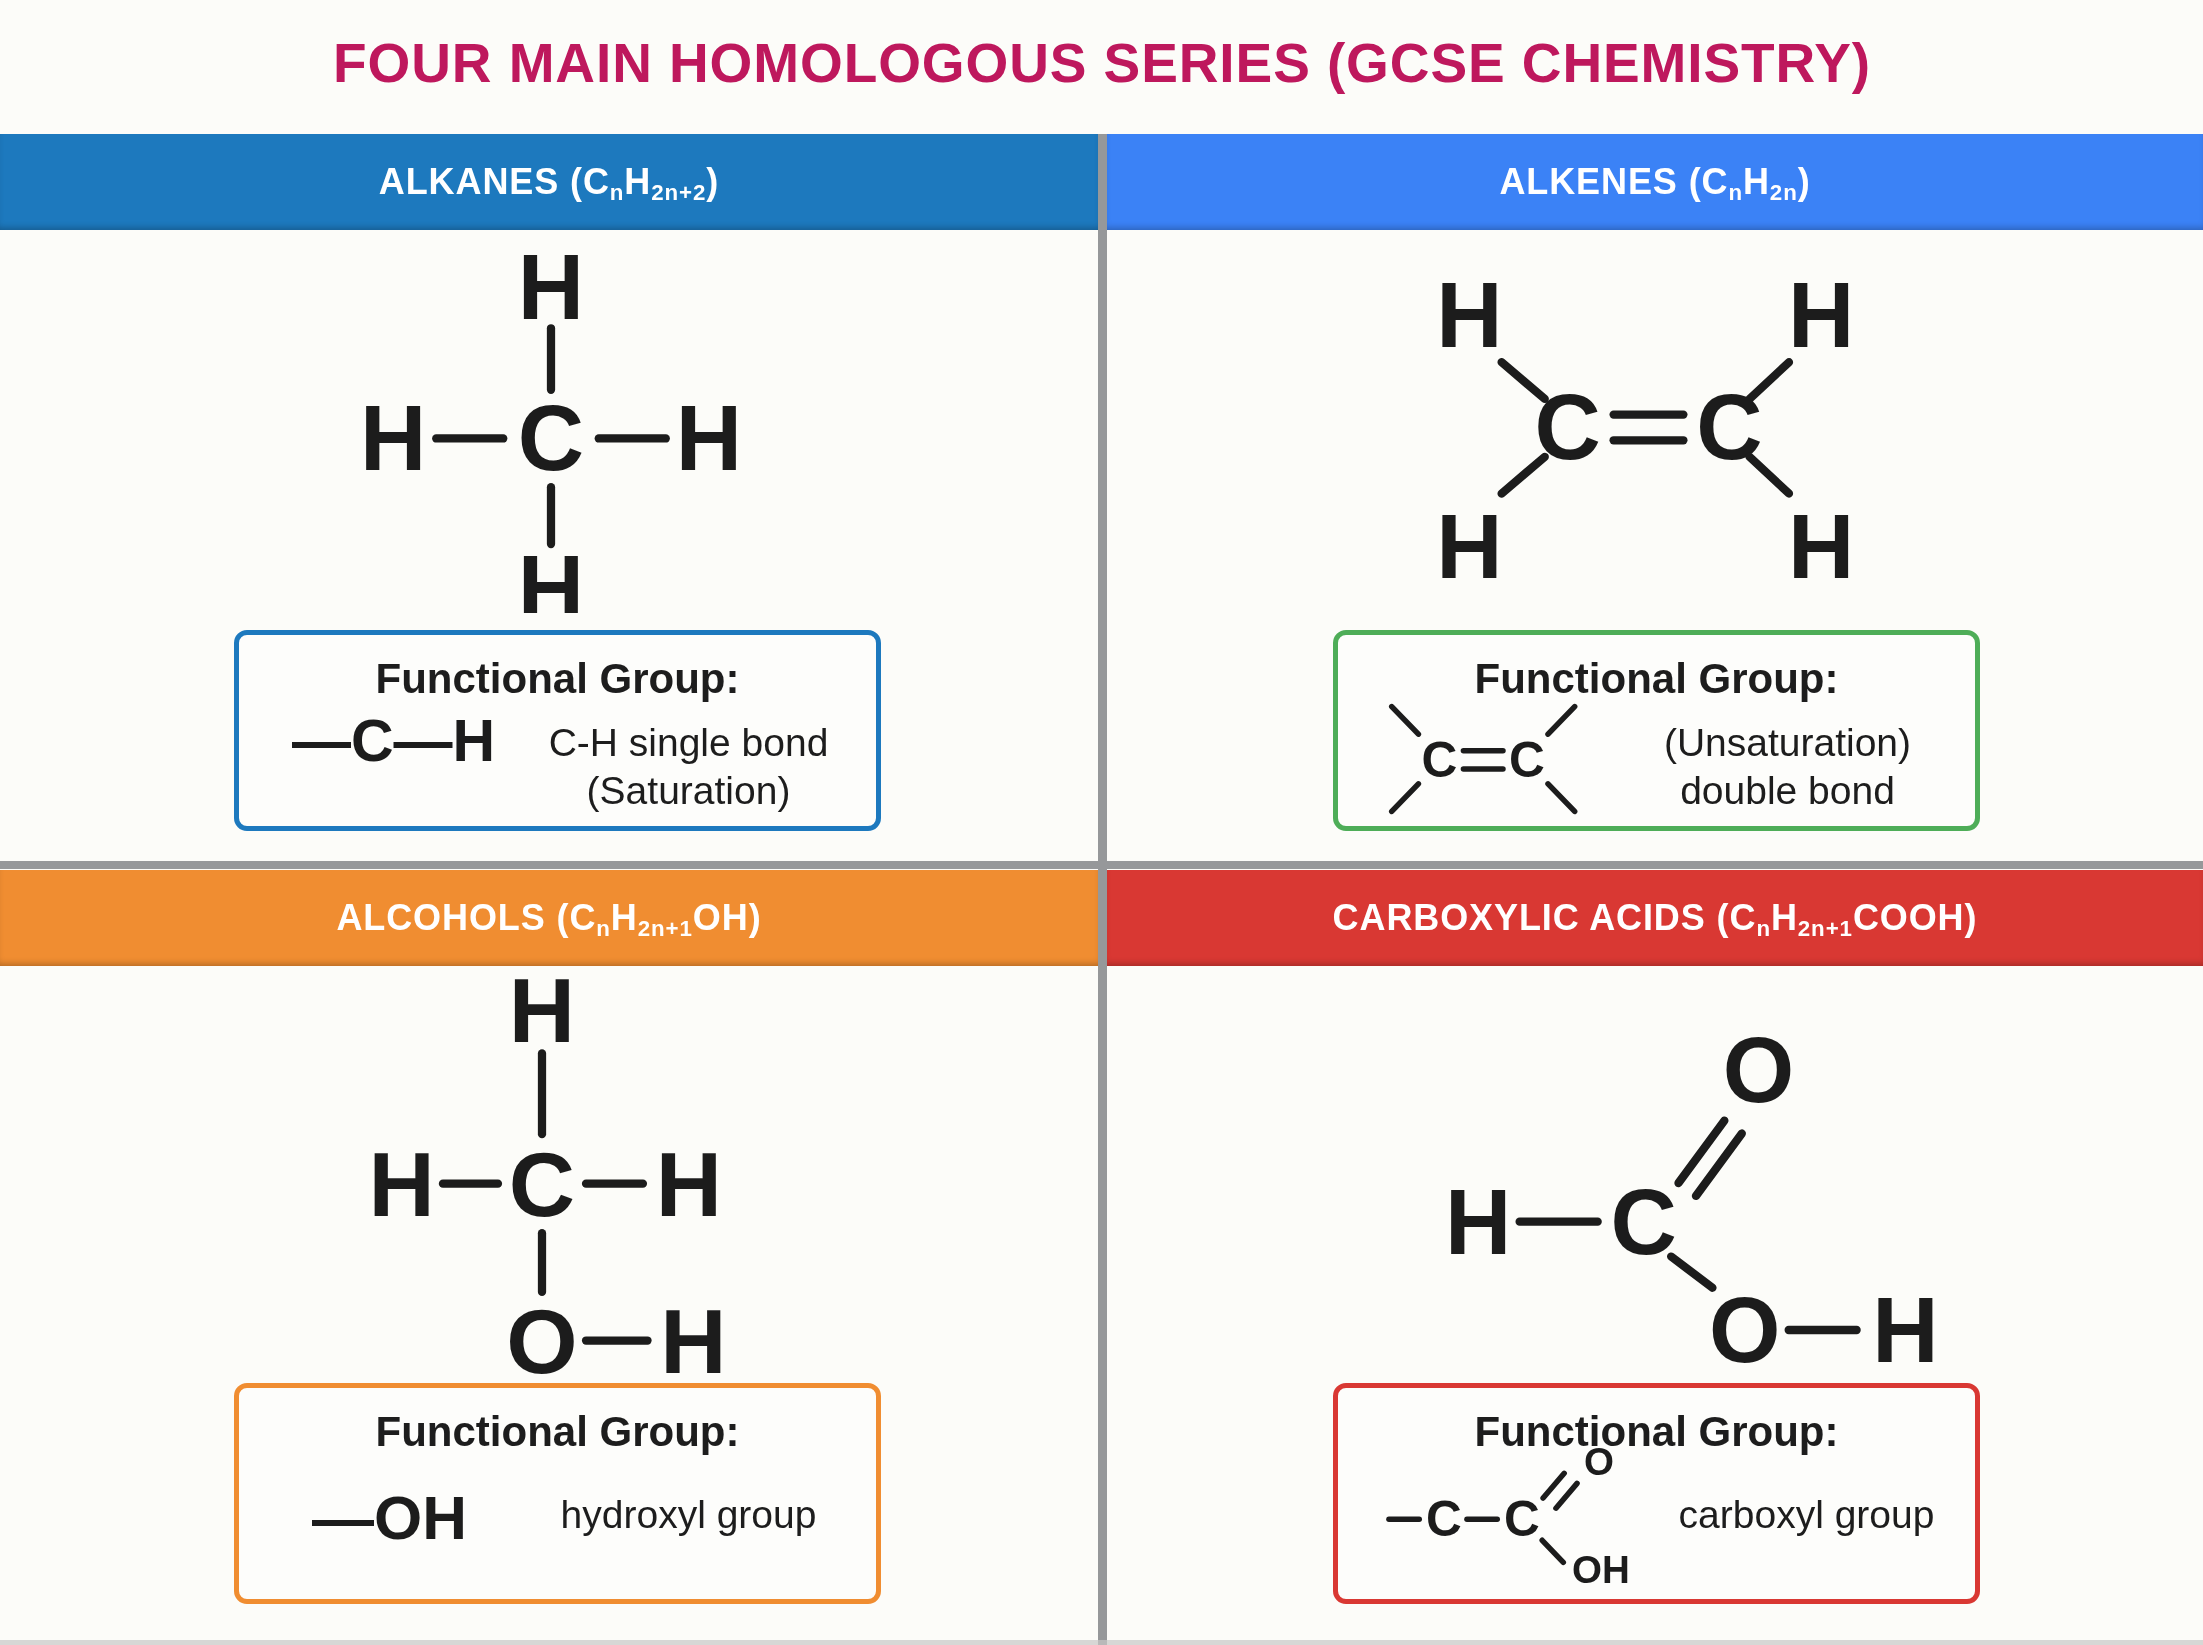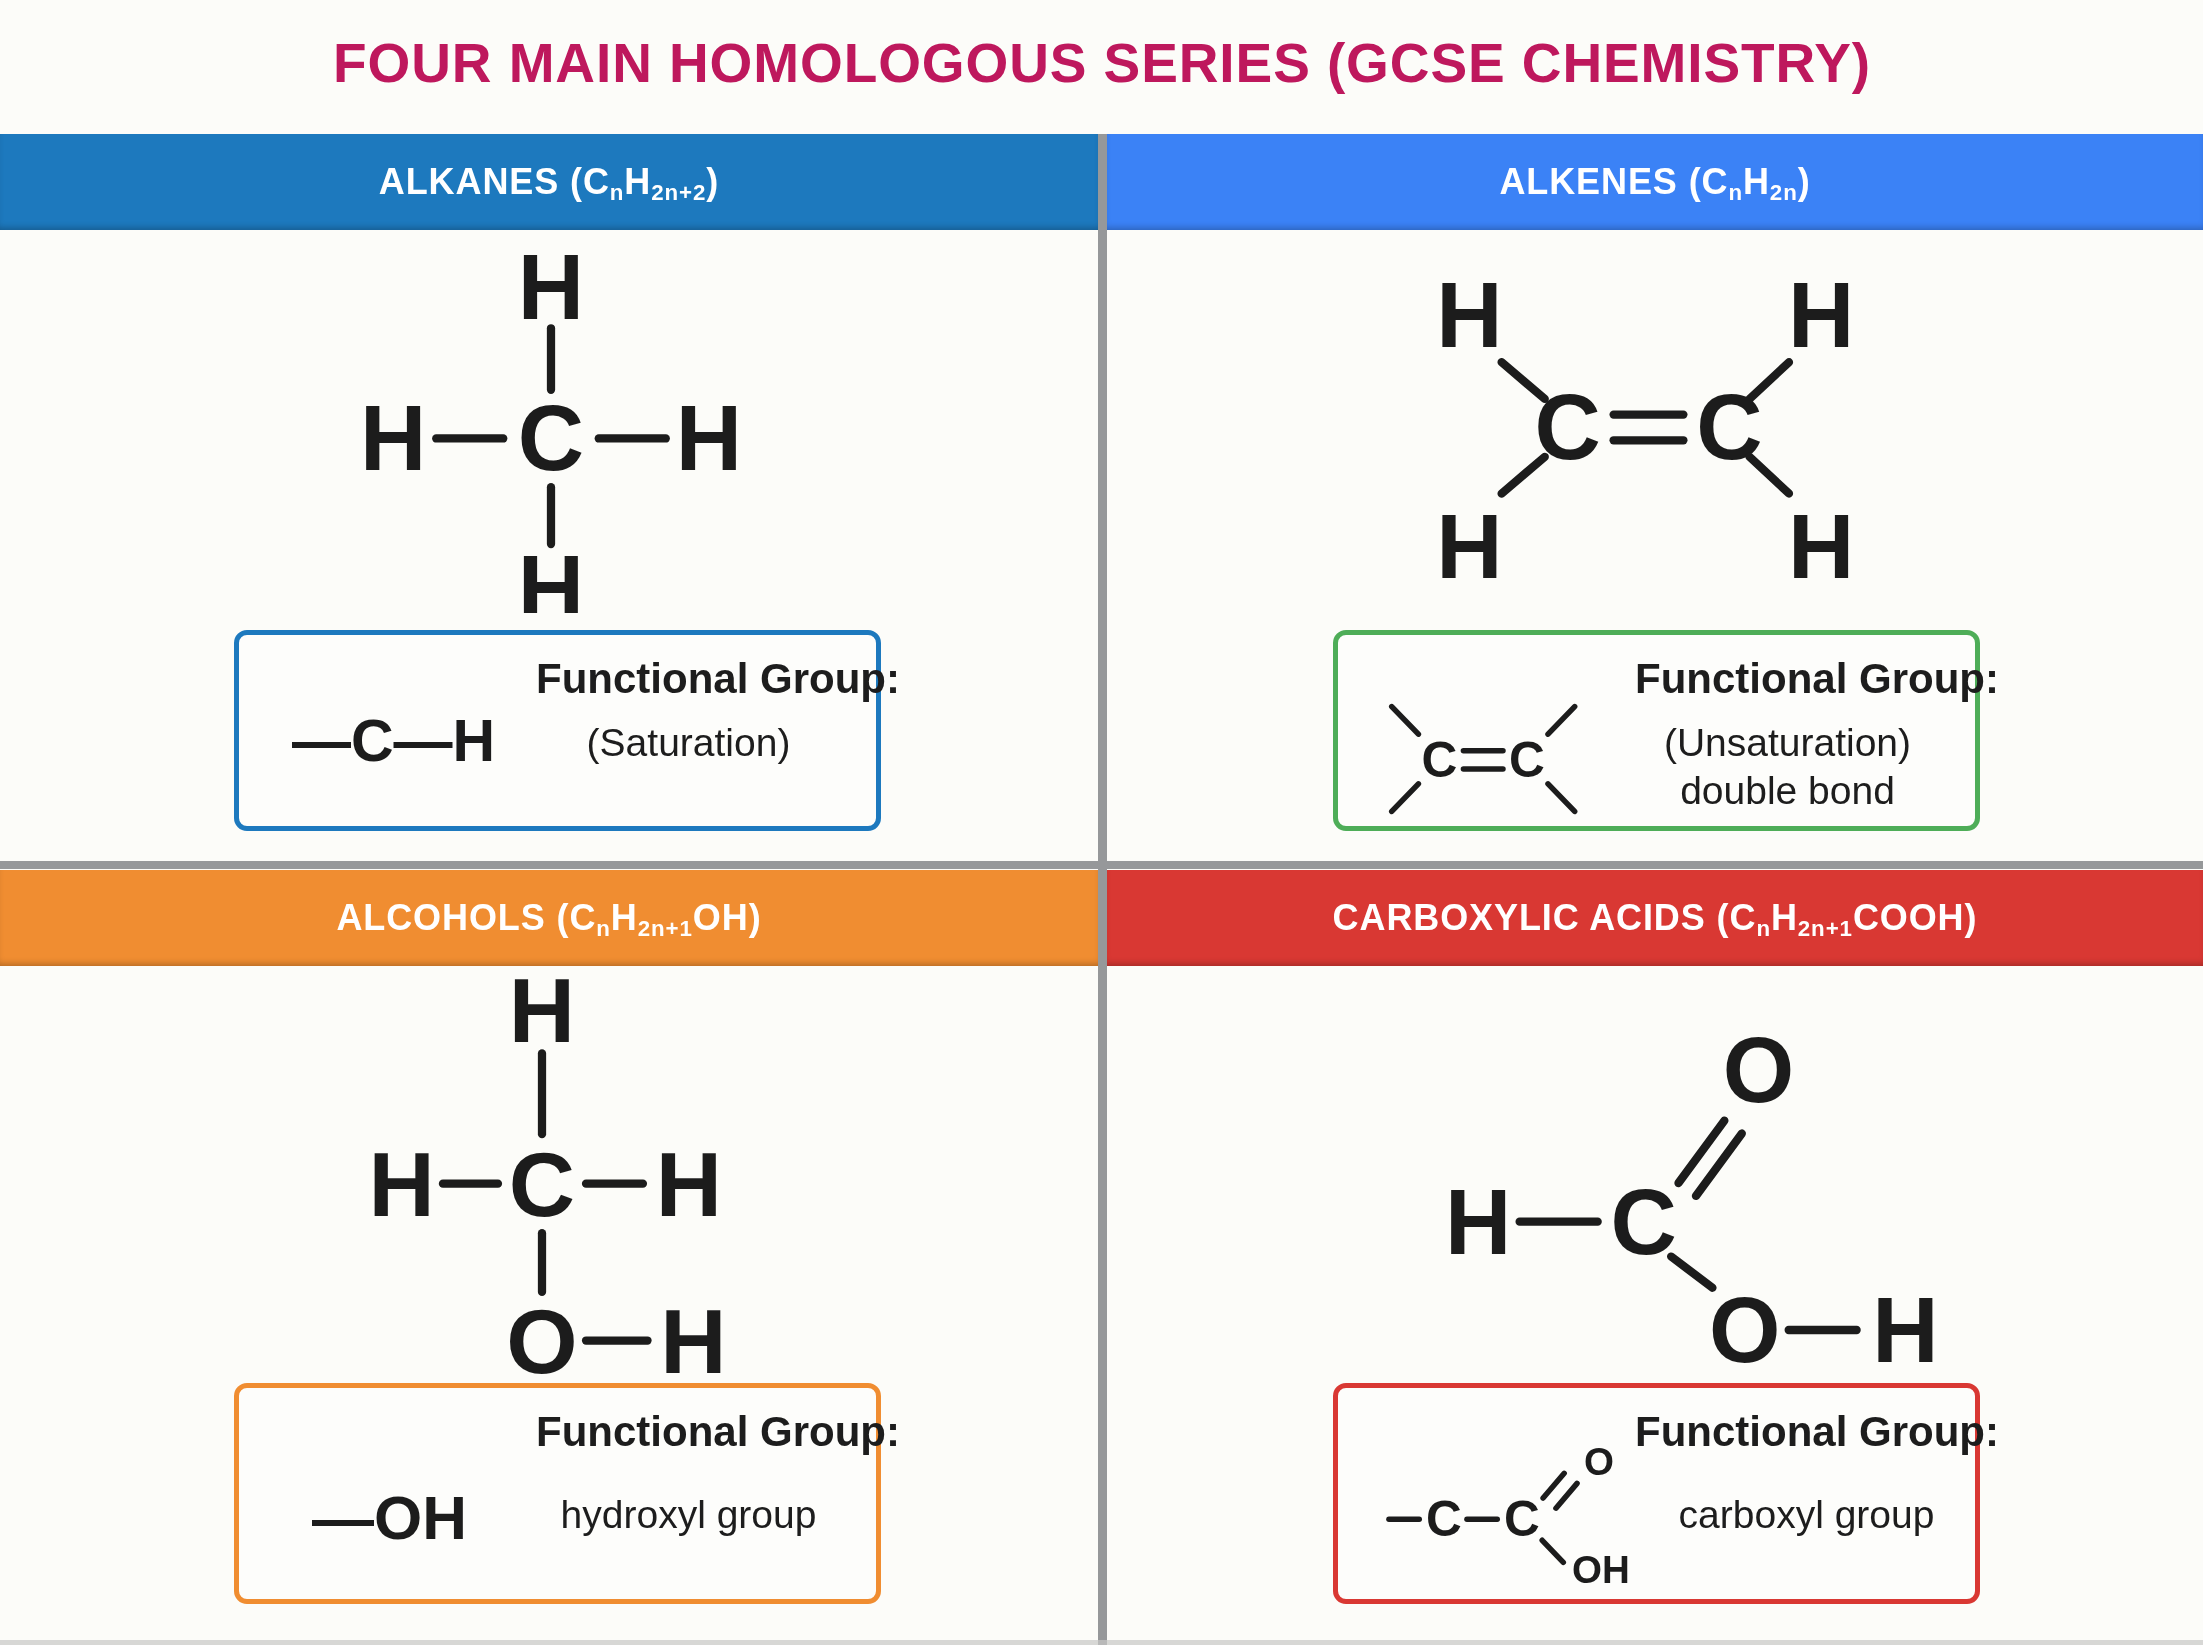--- a/index.html
+++ b/index.html
@@ -47,22 +47,22 @@
   .mini line { stroke-width:6px; }
 
   
   .fbox { border-radius:13px; background:rgba(255,255,255,.35); }
   .fbox-alkanes    { left:234px;  top:630px;  width:637px; height:191px; border:5.5px solid #1d79be; }
   .fbox-alkenes    { left:1333px; top:630px;  width:637px; height:191px; border:5.5px solid #4ead58; }
   .fbox-alcohols   { left:234px;  top:1383px; width:637px; height:211px; border:5.5px solid #f08d31; }
   .fbox-carboxylic { left:1333px; top:1383px; width:637px; height:211px; border:5.5px solid #d93833; }
 
   .fbox-title {
-    position:absolute; left:0; top:20px; width:100%; text-align:right;
-    font-size:42px; font-weight:600; color:#1d1d1d;margin-left:24px;
+    position:absolute; left:0; top:20px; width:100%; text-align:center;
+    font-size:42px; font-weight:600; color:#1d1d1d;
   }
   .fbox-struct-text { position:absolute; font-weight:600; color:#1c1c1c; }
   .struct-ch { left:53px; top:72px; font-size:59px; }
   .struct-oh { left:73px; top:94px; font-size:62px; }
   .fbox-desc {
     position:absolute; text-align:center; font-size:39px; font-weight:500;
     color:#1d1d1d; line-height:48px;
   }
   .desc-alkanes    { left:275px; top:84px;  width:349px; }
   .desc-alkenes    { left:275px; top:84px;  width:349px; }
@@ -91,20 +91,21 @@
   <line x1="272" y1="215" x2="345" y2="215"></line>
   <text x="392" y="215">H</text>
   <line x1="220" y1="268" x2="220" y2="330"></line>
   <text x="220" y="378">H</text>
 </svg>
 
 <div class="abs fbox fbox-alkanes">
   <div class="fbox-title">Functional Group:</div>
   <div class="fbox-struct-text struct-ch">—C—H</div>
   <div class="fbox-desc desc-alkanes">
+    <div>C-H single bond</div>
     <div>(Saturation)</div>
   </div>
 </div>
 
 <div class="abs bar bar-alkenes">
   <span><span>ALKENES (C</span><sub>n</sub><span>H</span><sub>2n</sub><span>)</span></span>
 </div>
 
 <svg class="abs mol" style="left:1396px; top:275px;" width="505" height="303" viewBox="0 0 550 330">
   <text x="80" y="44">H</text>

